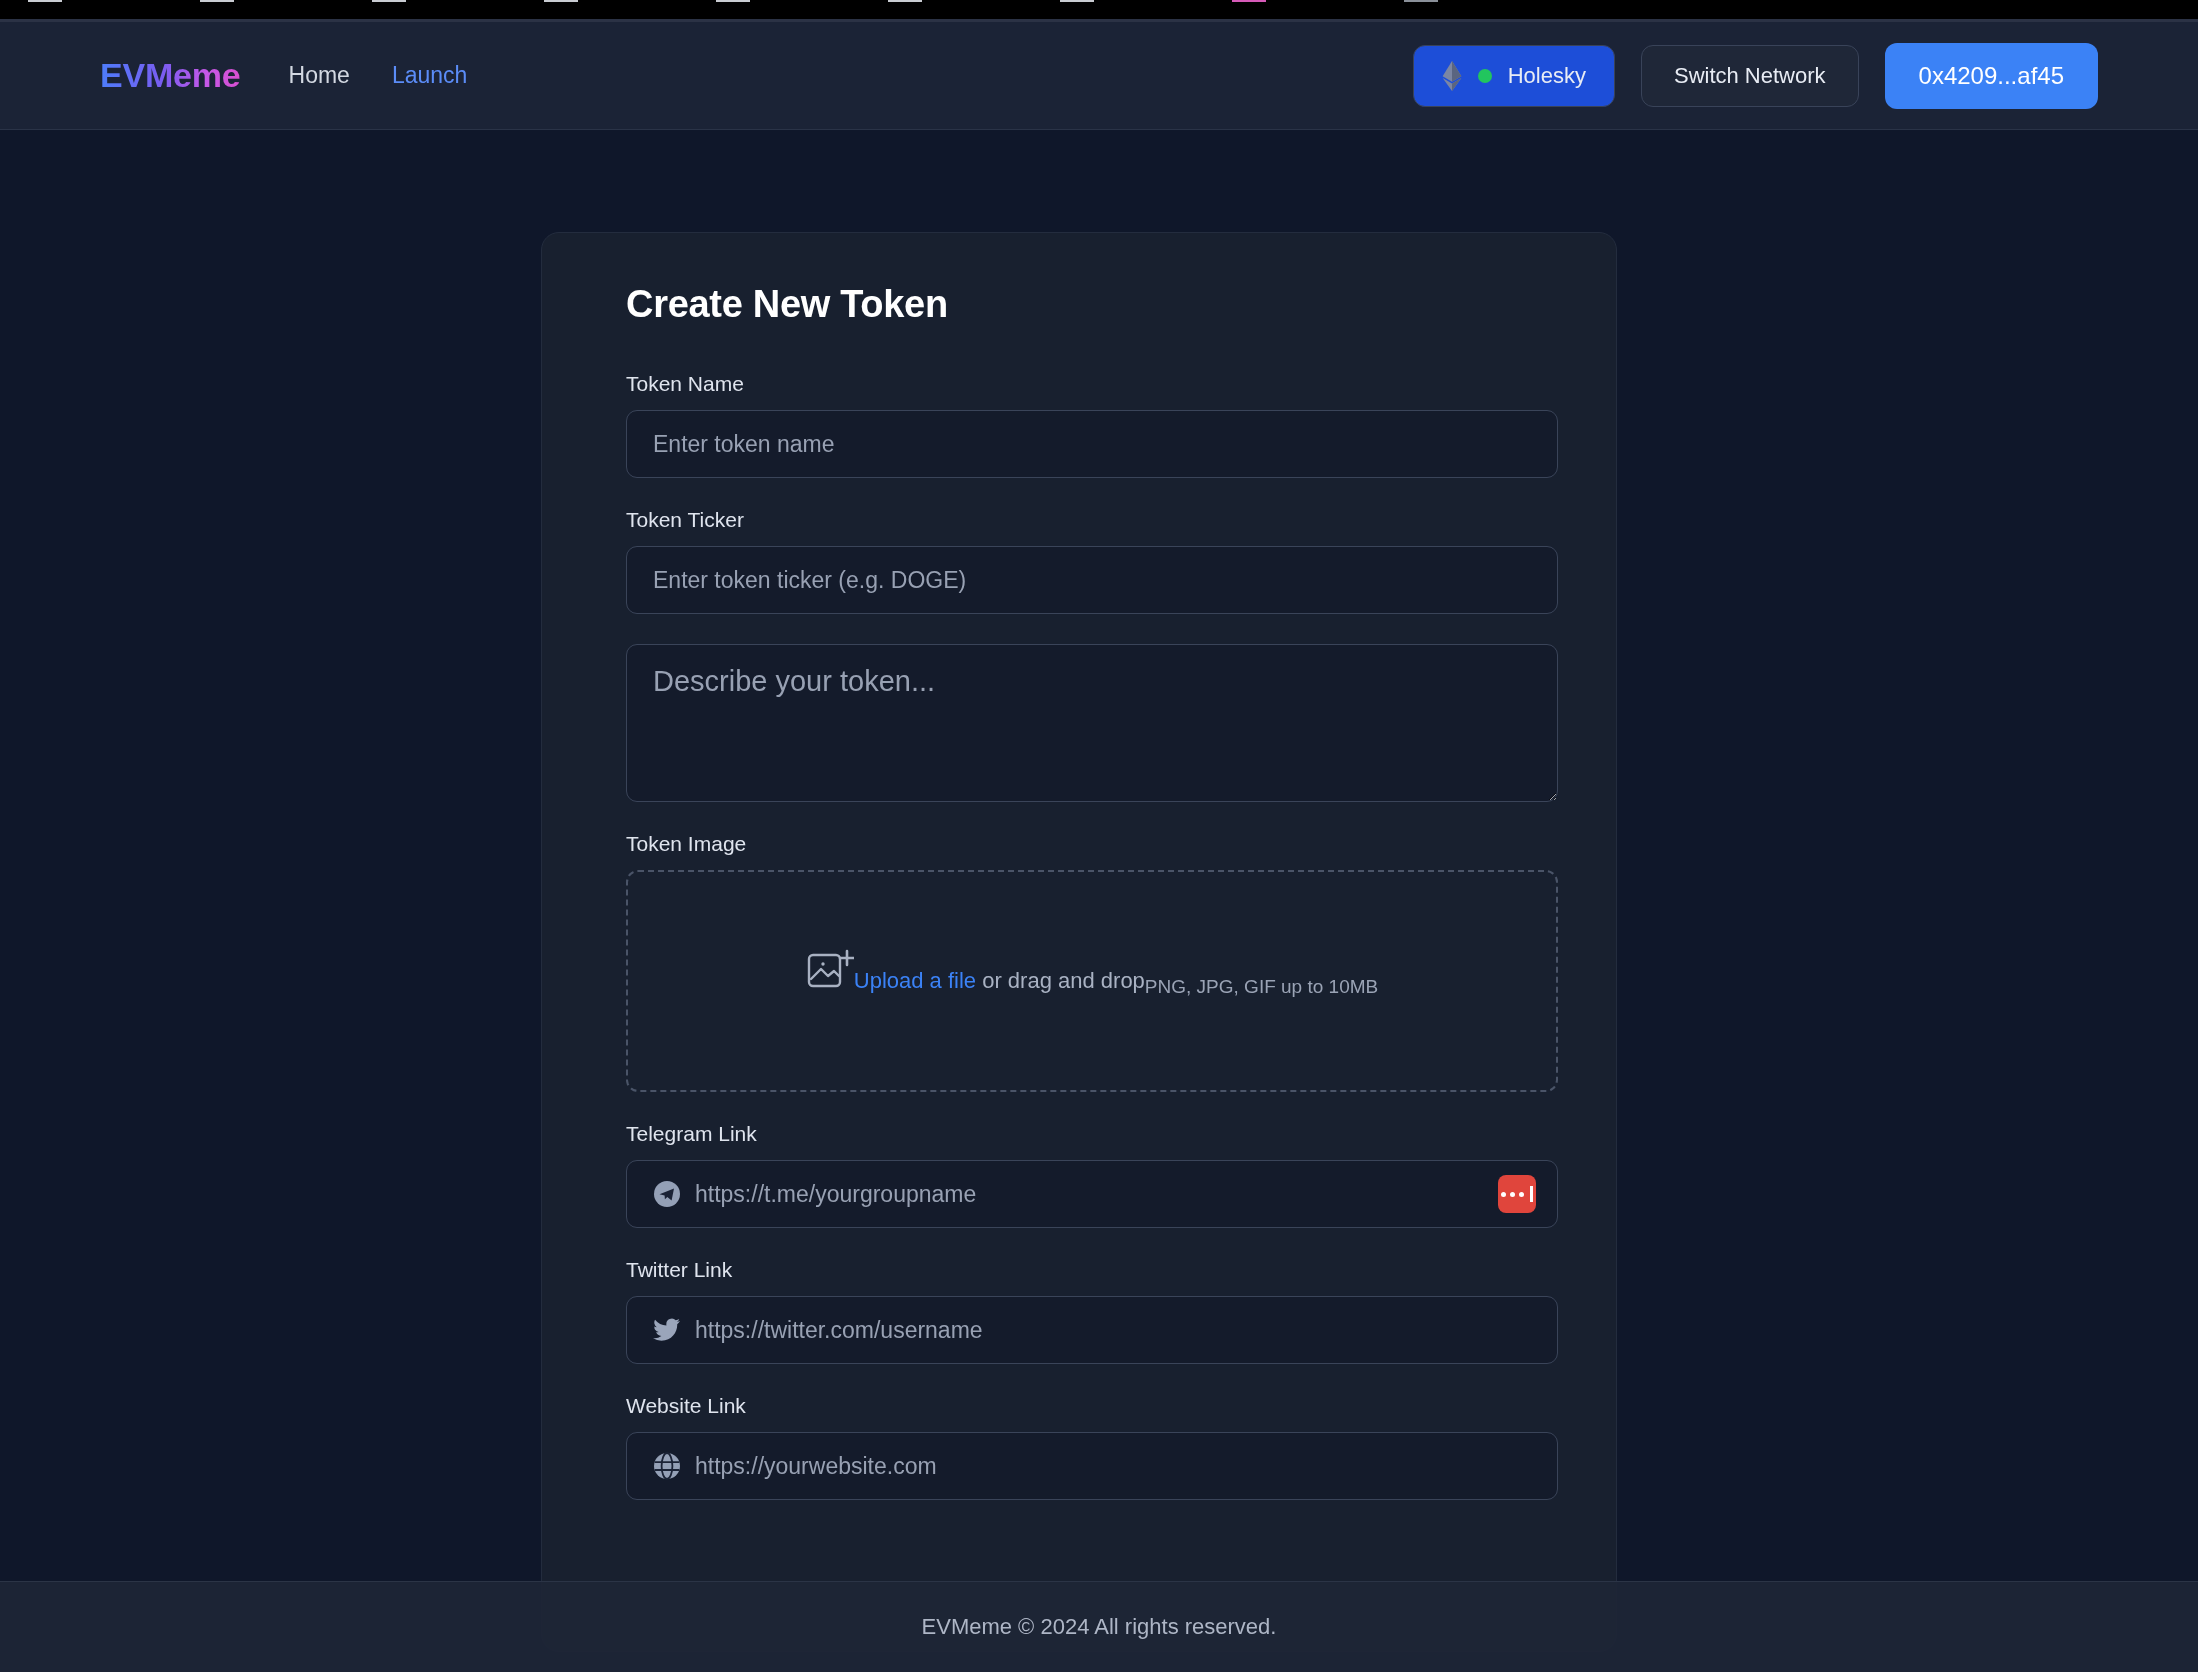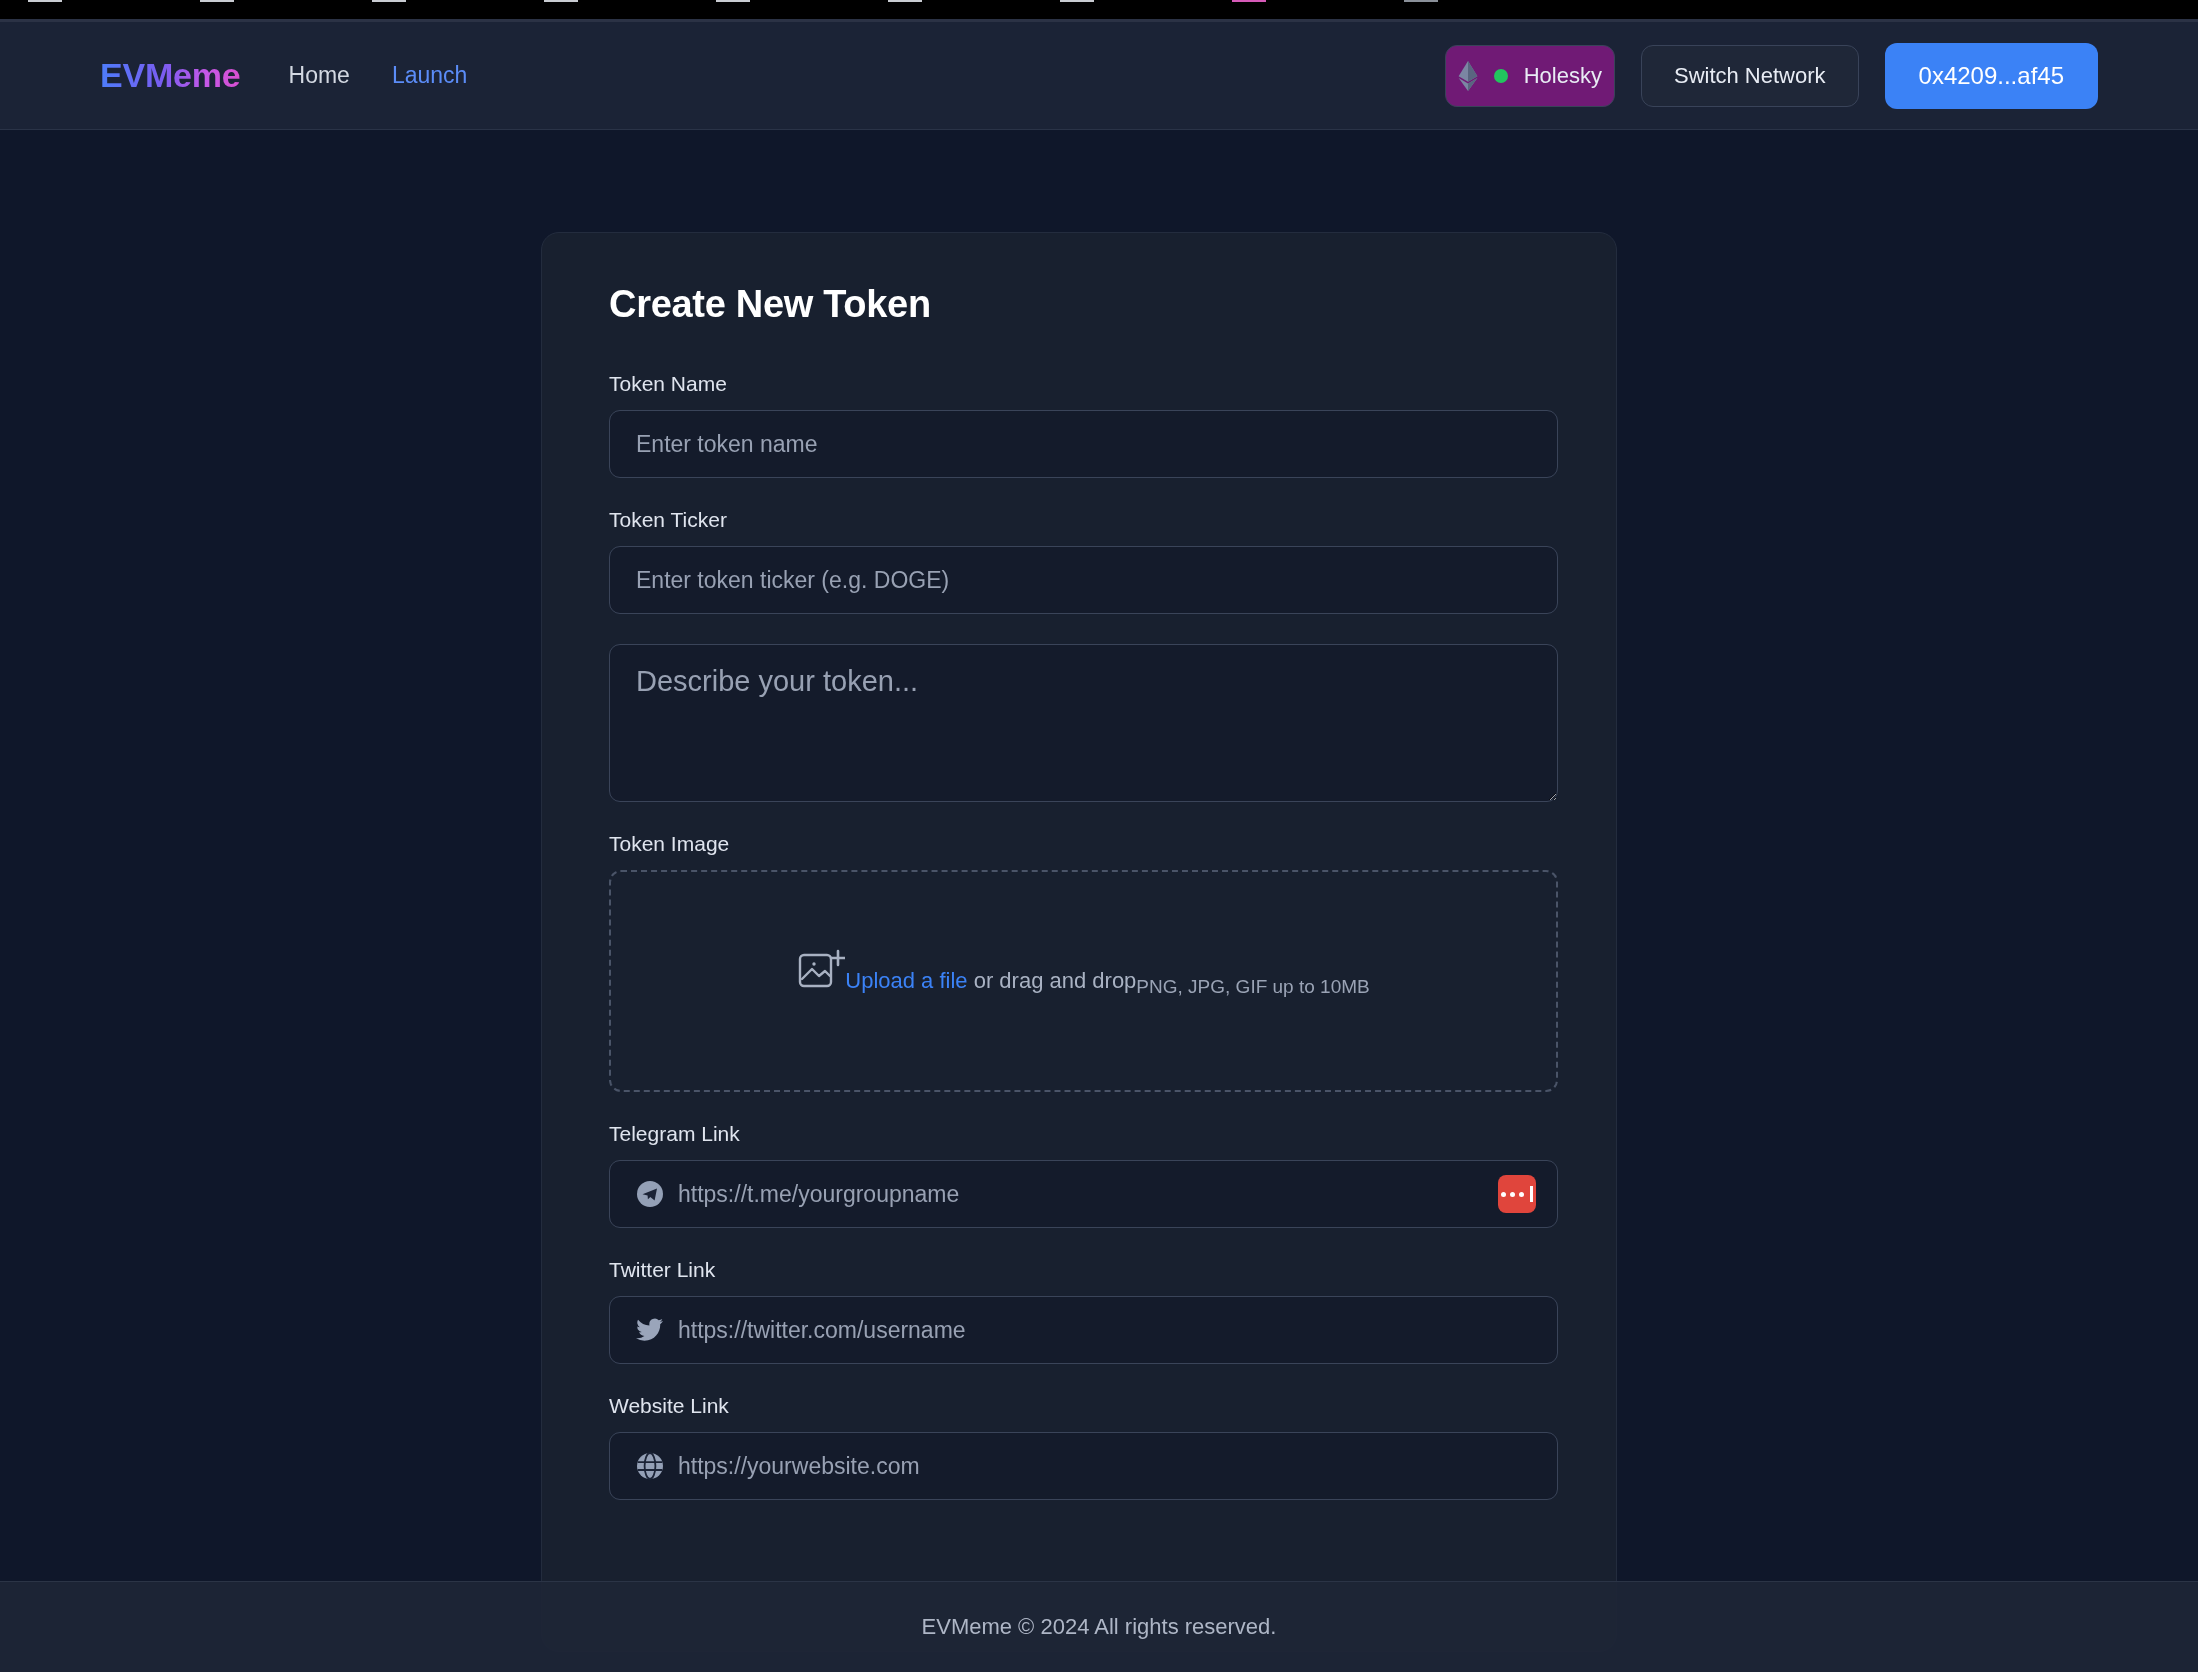--- a/index.html
+++ b/index.html
@@ -85,24 +85,24 @@
     margin-left: auto;
     display: flex;
     align-items: center;
     gap: 26px;
   }
   .chip-network {
     display: flex;
     align-items: center;
     gap: 16px;
     height: 62px;
-    padding: 0 12px;
+    padding: 0 28px;
     border: 1px solid #394359;
     border-radius: 12px;
-    background: #701a75;
+    background: #1d4ed8;
     white-space: nowrap;
   }
   .eth-glyph { width: 20px; height: 30px; display: block; }
   .dot-online {
     width: 14px; height: 14px; border-radius: 50%;
     background: #22c55e; flex: 0 0 auto;
   }
   .chip-network-label { font-size: 22px; color: #e8ecf4; }
   .btn-switch {
     height: 62px;
@@ -143,21 +143,21 @@
   }
   .card {
     position: absolute;
     top: 102px;
     left: 541px;
     width: 1076px;
     min-height: 1420px;
     background: #18202f;
     border: 1px solid #232c3e;
     border-radius: 18px;
-    padding: 50px 58px 60px 67px;
+    padding: 50px 58px 60px 84px;
   }
   .card-title {
     font-size: 38px;
     font-weight: bold;
     color: #ffffff;
     margin: 0 0 46px 0;
     letter-spacing: -0.3px;
   }
   .field { margin-bottom: 30px; }
   .field-label {

